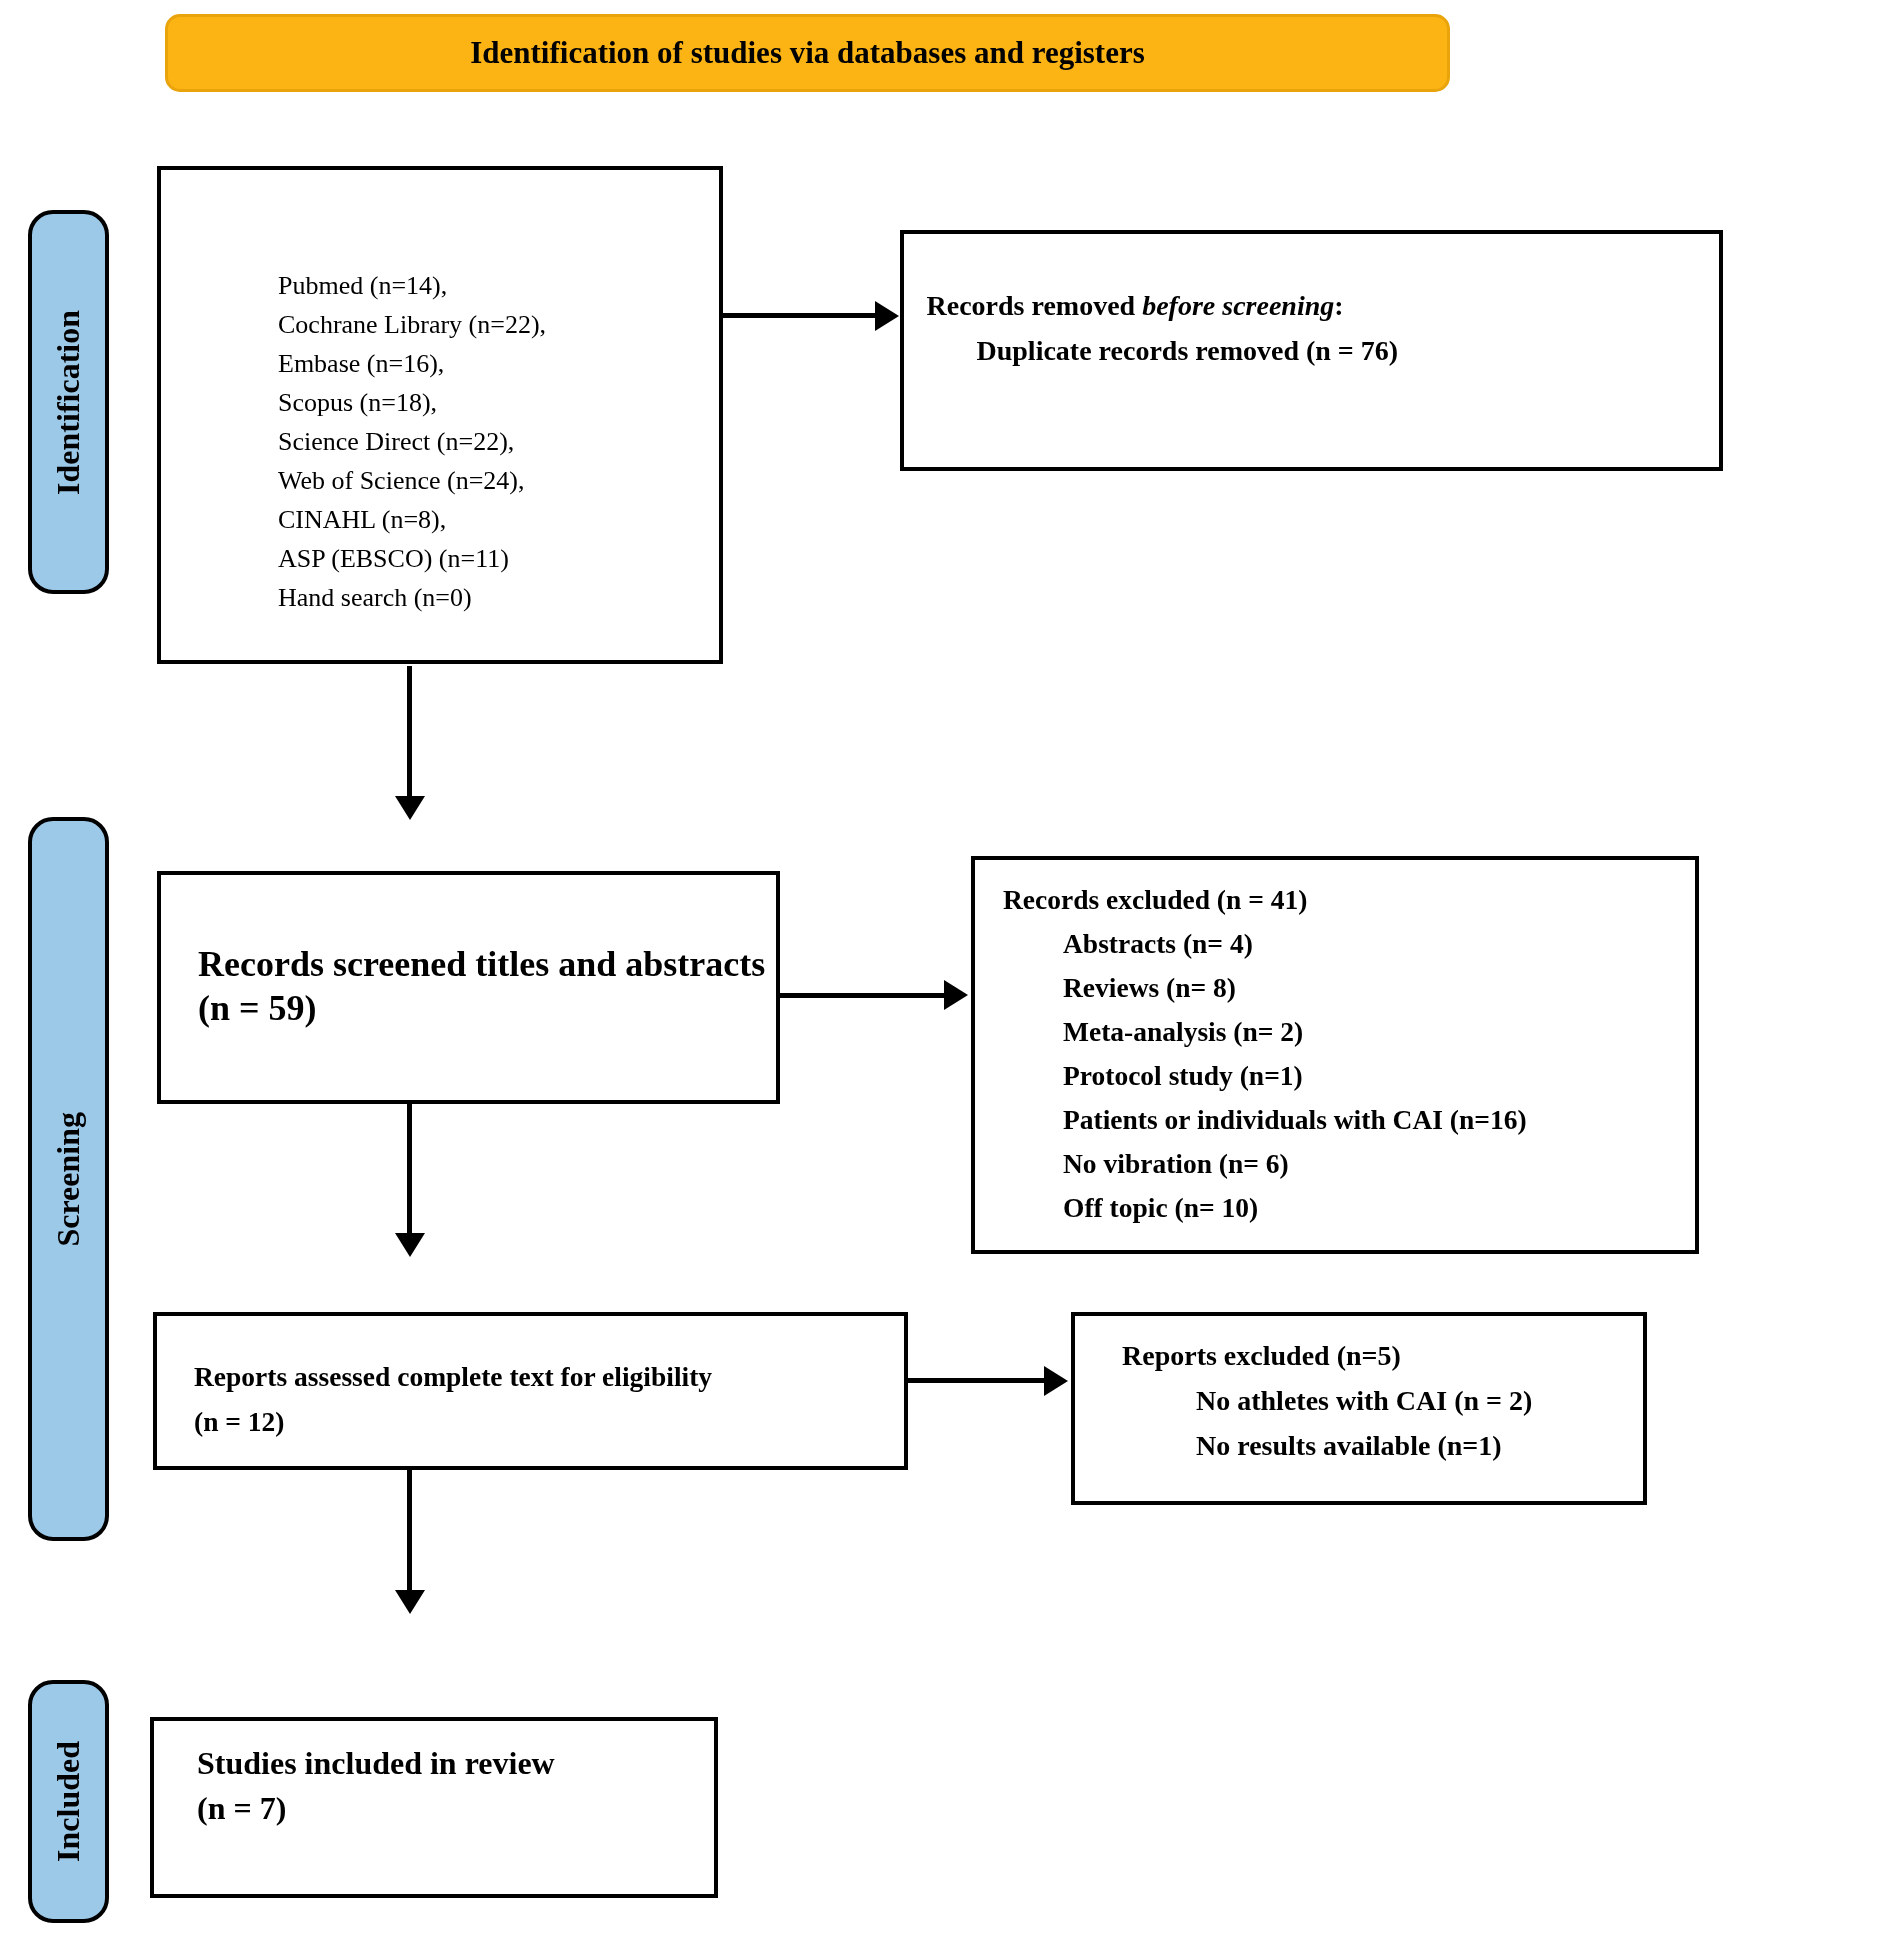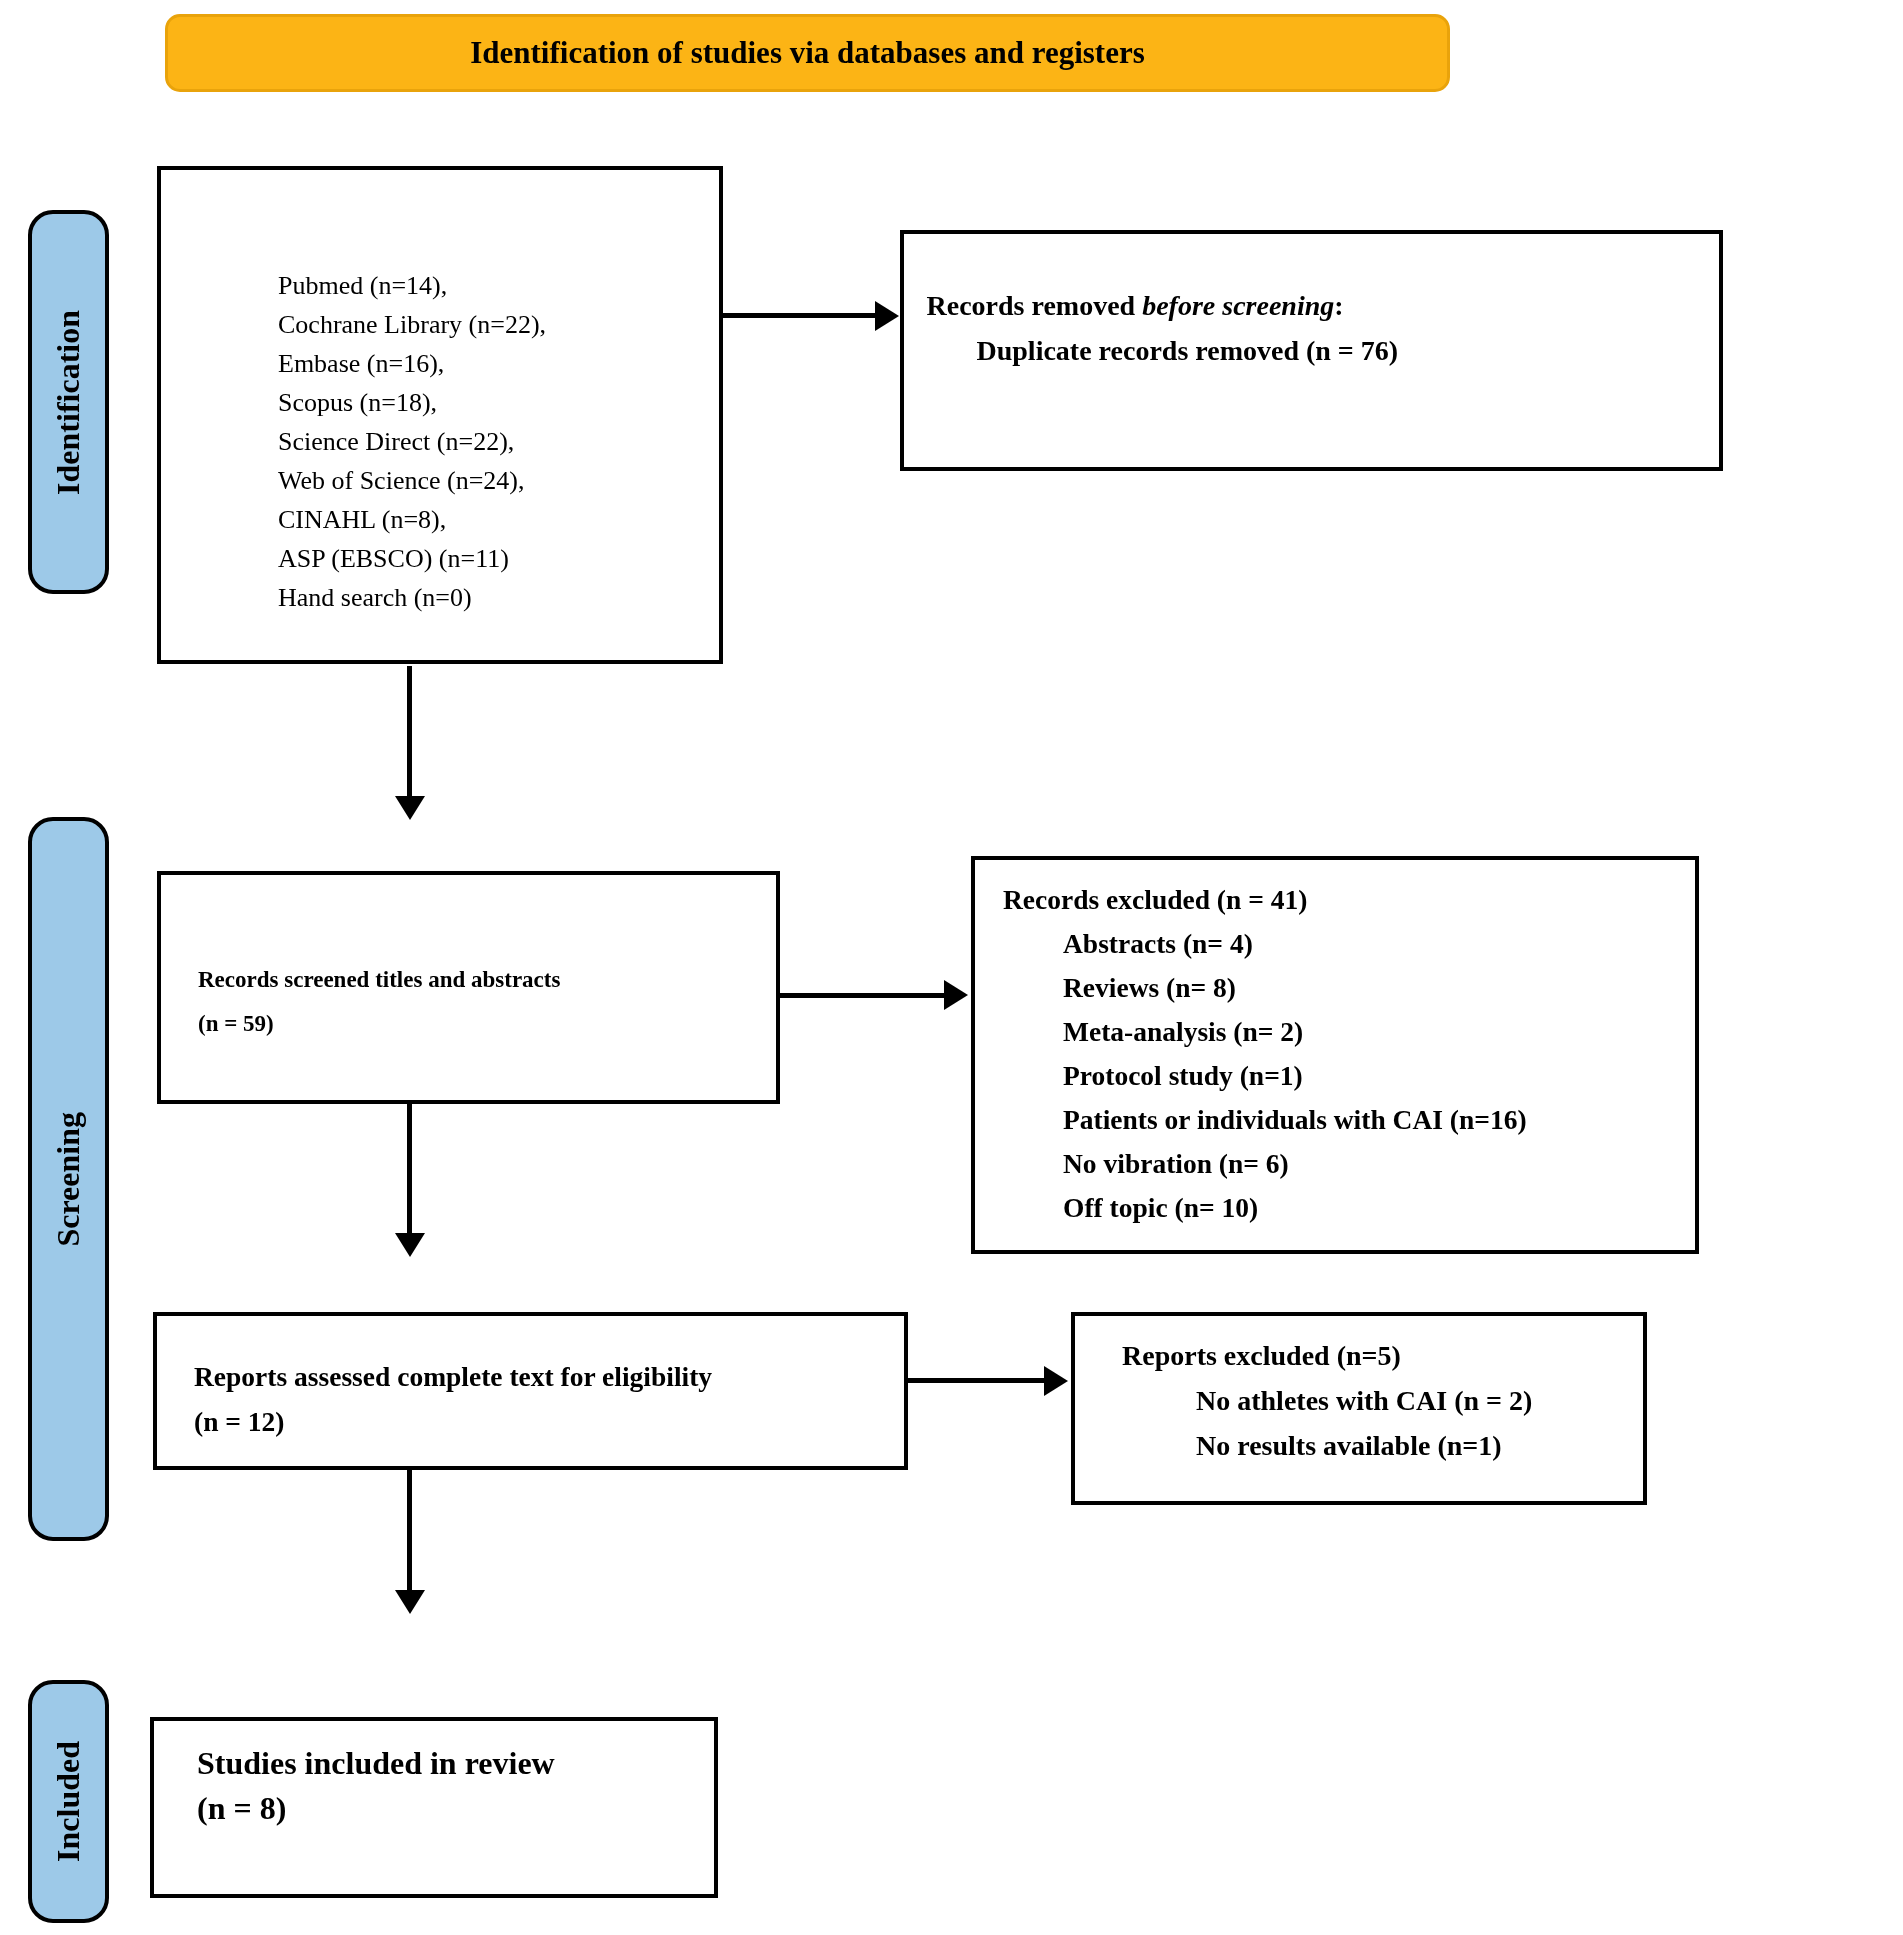--- a/index.html
+++ b/index.html
@@ -61,21 +61,21 @@
   #box-identified { left: 157px; top: 166px; width: 566px; height: 498px; }
   #box-identified .box-title { left: 15px; top: 15px; font-size: 30px; font-weight: bold; }
   #box-identified .dblist { left: 117px; top: 96px; font-size: 26px; line-height: 39px; font-weight: normal; white-space: nowrap; }
 
   #box-removed { left: 900px; top: 230px; width: 823px; height: 241px; }
   #box-removed .content { left: 22.5px; top: 49px; font-size: 28px; font-weight: bold; line-height: 45px; white-space: nowrap; }
   #box-removed .italic { font-style: italic; }
   #box-removed .indent { margin-left: 50px; }
 
   #box-screened { left: 157px; top: 871px; width: 623px; height: 233px; }
-  #box-screened .content { left: 37px; top: 83px; font-size: 23px; font-weight: bold; line-height: 44px; white-space: nowrap; }
+  #box-screened .content { left: 37px; top: 67px; font-size: 36px; font-weight: bold; line-height: 44px; white-space: nowrap; }
 
   #box-excluded { left: 971px; top: 856px; width: 728px; height: 398px; }
   #box-excluded .content { left: 28px; top: 18px; font-size: 27.5px; font-weight: bold; line-height: 44px; white-space: nowrap; }
   #box-excluded .indent { margin-left: 60px; }
 
   #box-assessed { left: 153px; top: 1312px; width: 755px; height: 158px; }
   #box-assessed .content { left: 37px; top: 38px; font-size: 27.5px; font-weight: bold; line-height: 45px; white-space: nowrap; }
 
   #box-reports-excluded { left: 1071px; top: 1312px; width: 576px; height: 193px; }
   #box-reports-excluded .content { left: 47px; top: 16.5px; font-size: 28px; font-weight: bold; line-height: 45px; white-space: nowrap; }
@@ -189,21 +189,21 @@
     <div class="abs content">
       <div>Reports excluded (n=5)</div>
       <div class="indent">No athletes with CAI (n = 2)</div>
       <div class="indent">No results available (n=1)</div>
     </div>
   </div>
 
   <div class="fbox" id="box-included">
     <div class="abs content">
       <div>Studies included in review</div>
-      <div>(n = 8)</div>
+      <div>(n = 7)</div>
     </div>
   </div>
 
   <div class="hline" id="a1-line"></div>
   <div class="head-right" id="a1-head"></div>
 
   <div class="vline" id="a2-line"></div>
   <div class="head-down" id="a2-head"></div>
 
   <div class="hline" id="a3-line"></div>

